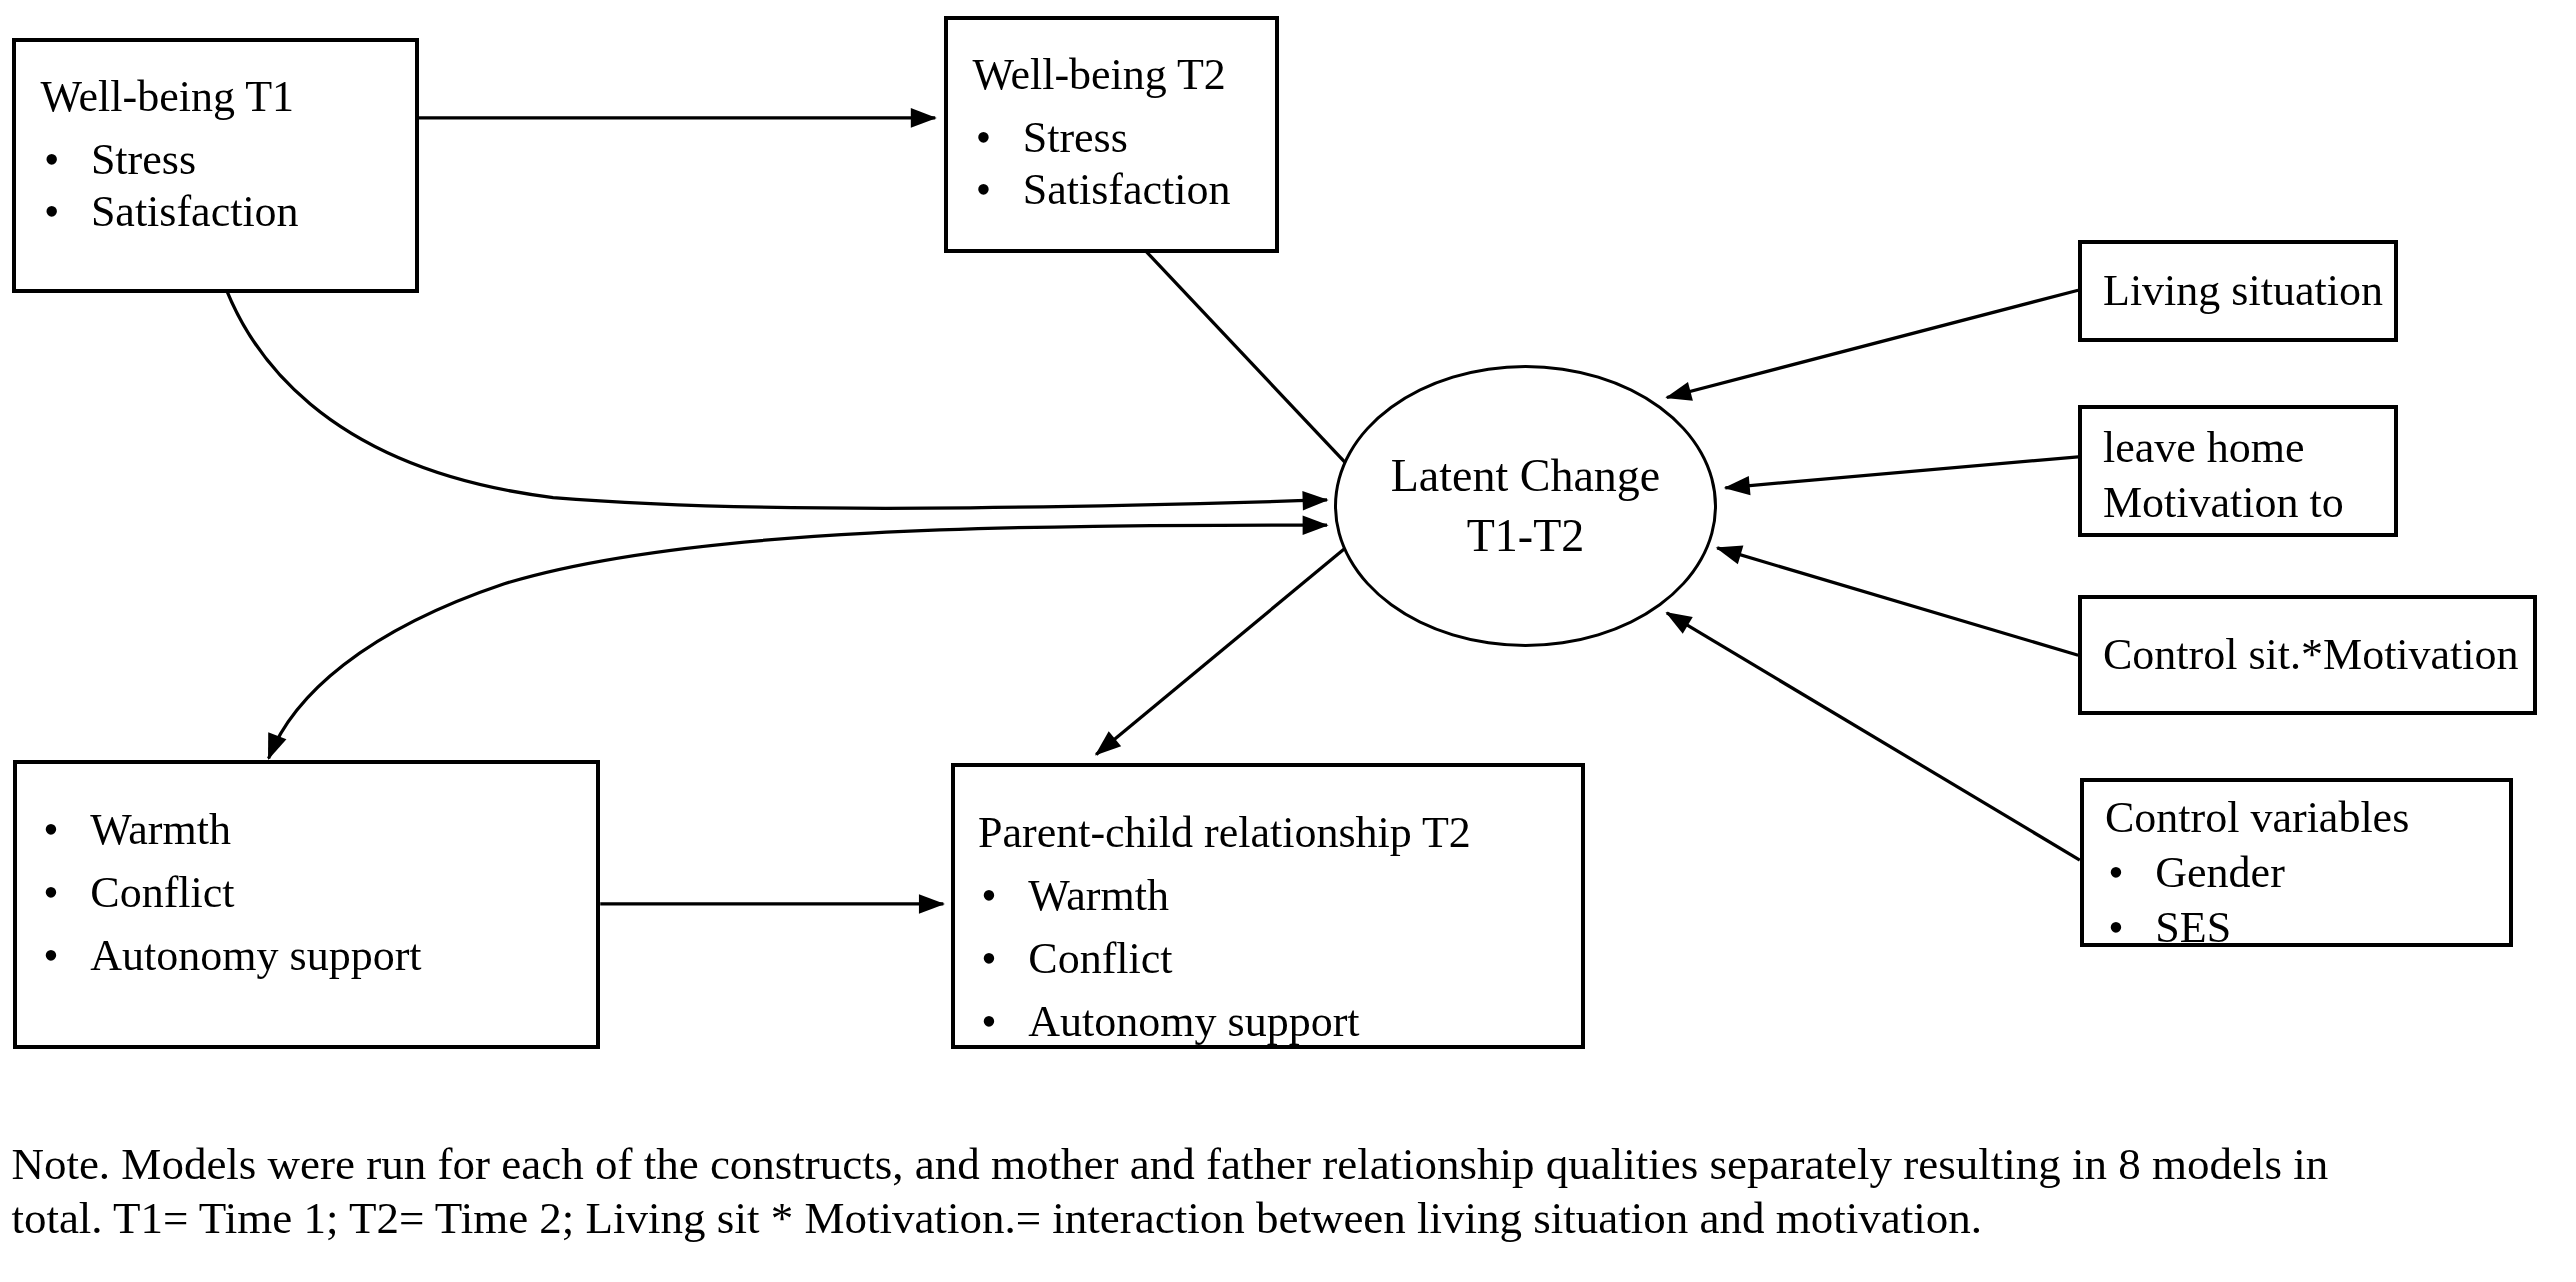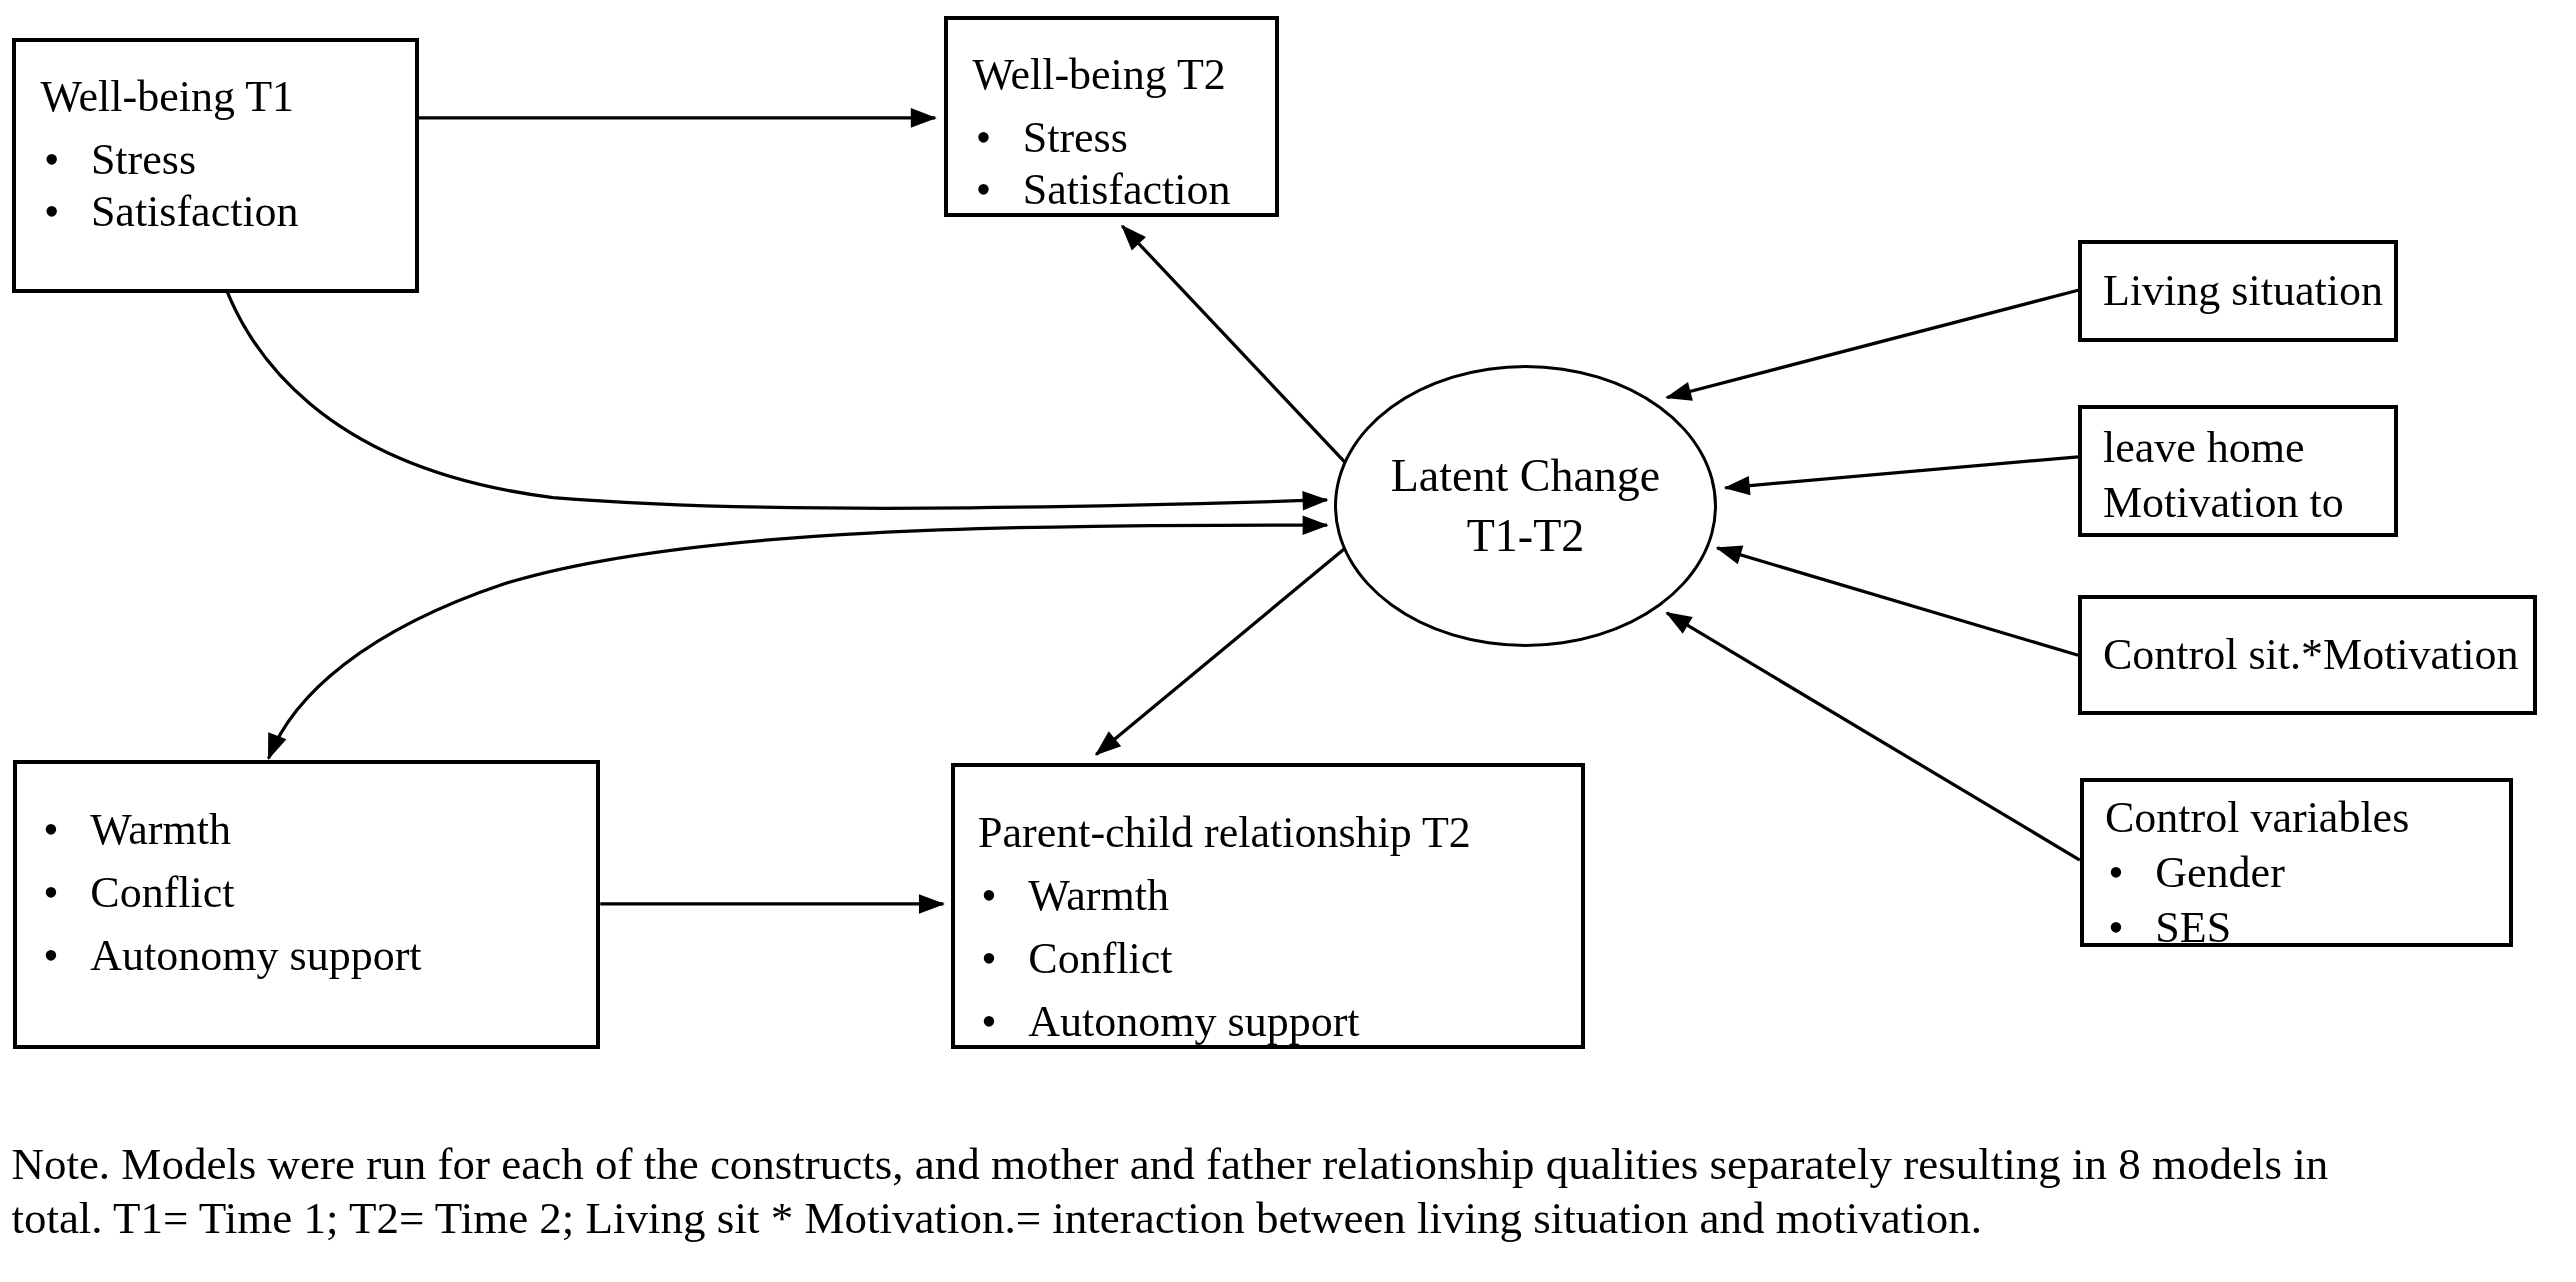--- a/index.html
+++ b/index.html
@@ -55,21 +55,21 @@
     <div class="bullet">
       <span class="dot">•</span>
       <span>Stress</span>
     </div>
     <div class="bullet">
       <span class="dot">•</span>
       <span>Satisfaction</span>
     </div>
   </div>
 
-  <div class="node wb" style="left:944px;top:16.3px;width:335px;height:201px;">
+  <div class="node wb" style="left:944px;top:16.3px;width:335px;height:237px;">
     <div class="title">Well-being T2</div>
     <div class="bullet">
       <span class="dot">•</span>
       <span>Stress</span>
     </div>
     <div class="bullet">
       <span class="dot">•</span>
       <span>Satisfaction</span>
     </div>
   </div>

